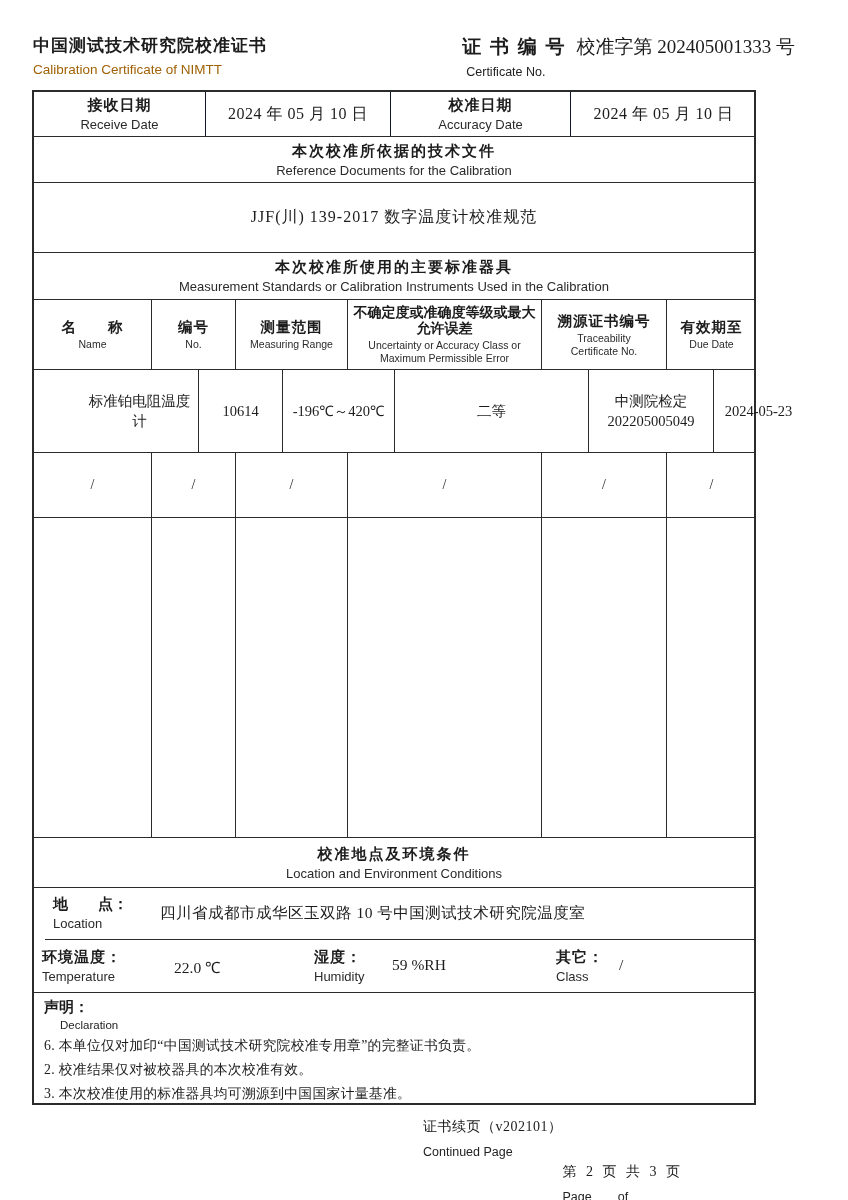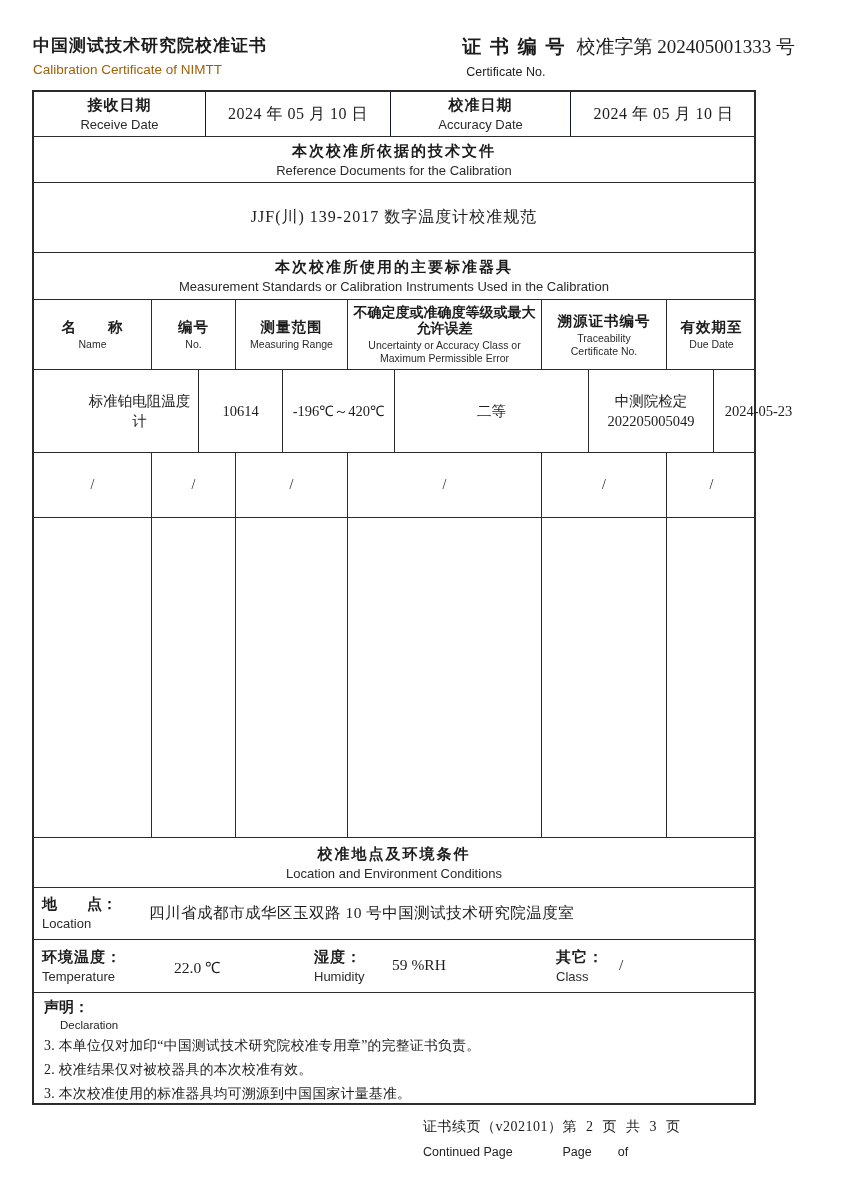--- a/index.html
+++ b/index.html
@@ -42,38 +42,38 @@
   .colhdr{height:70px;}
   .colhdr .zh-lab{font-size:14.5px;line-height:18px;}
   .colhdr .zh-sm{font-size:14px;line-height:16px;letter-spacing:0;}
   .colhdr .en-lab{font-size:10.5px;line-height:12.5px;}
   .r-data{height:83px;padding-left:47px;}
   .r-data>div{font-size:14.5px;line-height:20px;white-space:pre-line;}
   .r-slash{height:65px;}
   .r-slash>div{font-size:14px;}
   .r-empty{height:320px;}
   
-  .r-locrow{height:52px;}
+  .r-locrow{height:52px;margin-left:11px;}
   .loc-label{position:absolute;left:8px;top:7px;}
   .loc-label .zh-lab{letter-spacing:0;}
   .loc-value{position:absolute;left:115px;top:15px;font-size:15.5px;letter-spacing:0.5px;}
   .r-env{height:53px;}
   .env-label{position:absolute;top:8px;}
   .env-val{position:absolute;top:16px;font-size:15.5px;}
   
   .r-decl{height:110px;padding:5px 10px;box-sizing:border-box;}
   .decl-zh{font-size:15px;font-weight:700;}
   .decl-en{font-size:11.5px;margin-top:2px;color:#222;padding-left:16px;}
   .decl-item{font-size:13.8px;margin-top:6px;letter-spacing:0.3px;}
   
   .ftr{position:absolute;left:18px;top:1118px;width:780px;display:flex;justify-content:flex-end;}
   .ftr-zh{font-size:14px;letter-spacing:0.5px;}
   .ftr-en{font-size:12.5px;color:#222;margin-top:9px;}
   .ftr-right{margin-right:115px;}
-  .ftr-right .ftr-zh{letter-spacing:3px;}
+  .ftr-right .ftr-zh{letter-spacing:3px;margin-top:45px;}
   .pg-of{margin-left:26px;}
 </style>
 </head>
 <body>
 
 <div class="hdr">
   <div>
     <div class="hdr-title-zh">中国测试技术研究院校准证书</div>
     <div class="hdr-title-en en">Calibration Certificate of NIMTT</div>
   </div>
@@ -201,21 +201,21 @@
     <div class="env-label" style="left:522px;">
       <div class="zh-lab">其它：</div>
       <div class="en-lab">Class</div>
     </div>
     <div class="env-val" style="left:585px;">/</div>
   </div>
 
   <div class="row r-decl">
     <div class="decl-zh">声明：</div>
     <div class="decl-en en">Declaration</div>
-    <div class="decl-item">3. 本单位仅对加印“中国测试技术研究院校准专用章”的完整证书负责。</div>
+    <div class="decl-item">6. 本单位仅对加印“中国测试技术研究院校准专用章”的完整证书负责。</div>
     <div class="decl-item">2. 校准结果仅对被校器具的本次校准有效。</div>
     <div class="decl-item">3. 本次校准使用的标准器具均可溯源到中国国家计量基准。</div>
   </div>
 
 </div>
 
 <div class="ftr">
   <div>
     <div class="ftr-zh">证书续页（v202101）</div>
     <div class="ftr-en en">Continued Page</div>

